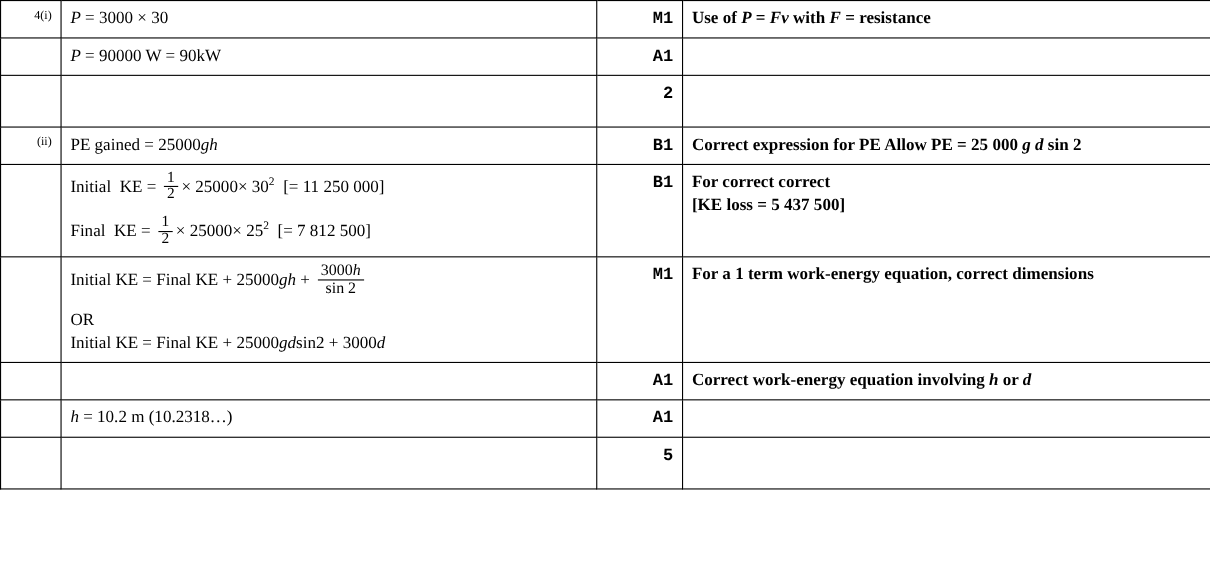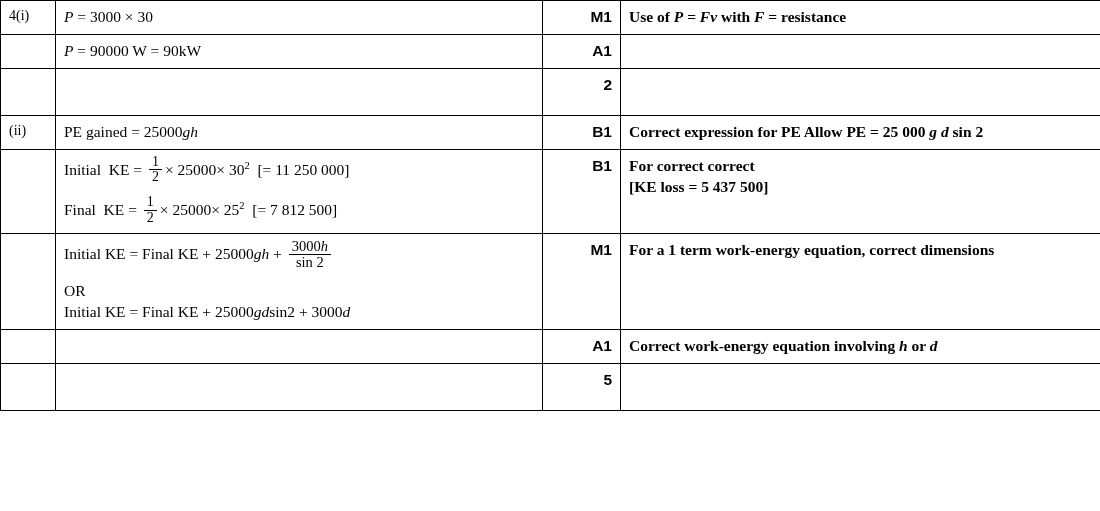--- a/index.html
+++ b/index.html
@@ -36,32 +36,32 @@
   col.c-label { width: 55px; }
   col.c-work  { width: 487px; }
   col.c-mark  { width: 78px; }
   col.c-note  { width: 480px; }
 
   
   td.label {
     border-left: none;
     padding-left: 0px;
     padding-right: 2px;
-    text-align: left;
-    font-size: 14px;
+    text-align: right;
+    font-size: 11px;
   }
   td.work {
     font-size: 15.5px;
   }
   td.mark {
     text-align: right;
     font-weight: bold;
     padding-right: 12px;
     font-size: 15.5px;
-    font-family: Liberation Sans, sans-serif;
+    font-family: Liberation Mono, monospace;
   }
   td.note {
     font-size: 15.5px;
     padding-left: 10px;
     font-weight: bold;
   }
   td.note-blank { }
 
   .ital { font-style: italic; }
   .blk { display: block; }
@@ -160,20 +160,26 @@
         <td class="note">For a 1 term work-energy equation, correct dimensions</td>
       </tr>
 
       <tr>
         <td class="label"></td>
         <td class="work"></td>
         <td class="mark">A1</td>
         <td class="note">Correct work-energy equation involving <span class="ital">h</span> or <span class="ital">d</span></td>
       </tr>
 
+      <tr>
+        <td class="label"></td>
+        <td class="work"><span class="ital">h</span> = 10.2 m (10.2318…)</td>
+        <td class="mark">A1</td>
+        <td class="note note-blank"></td>
+      </tr>
 
       <tr class="spacer-row">
         <td class="label"></td>
         <td class="work"></td>
         <td class="mark">5</td>
         <td class="note note-blank"></td>
       </tr>
 
     </tbody>
   </table>

